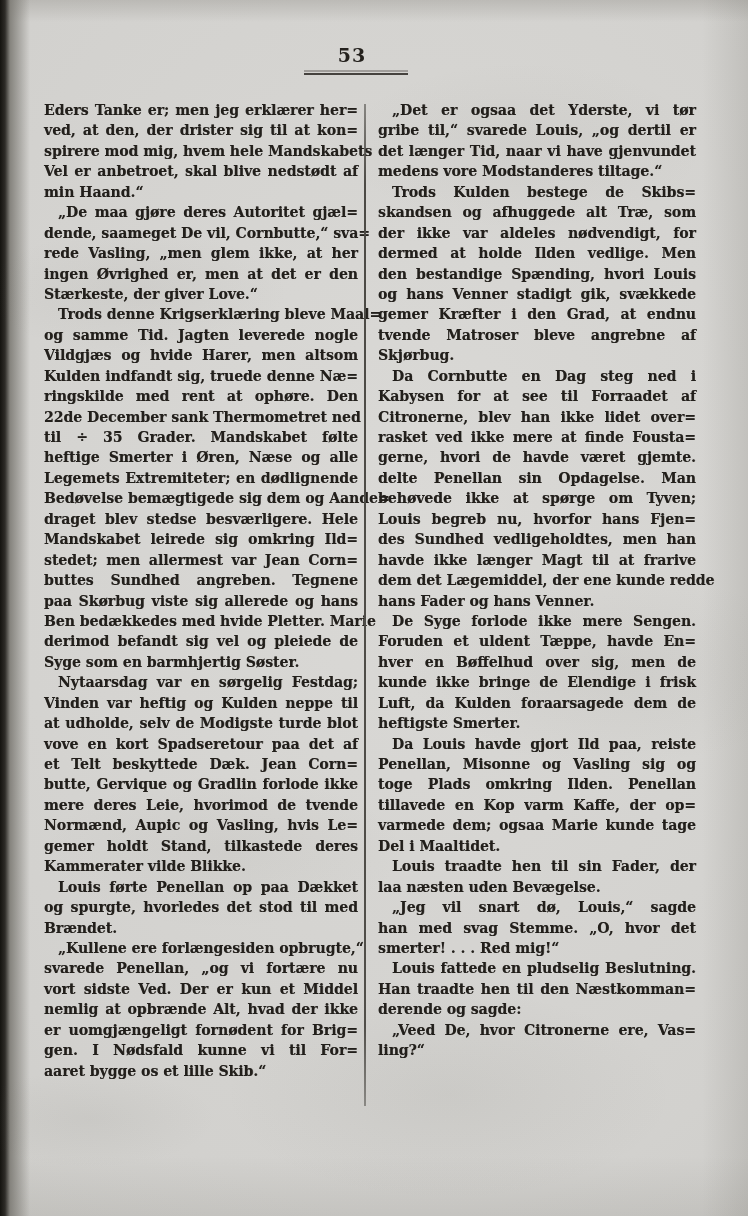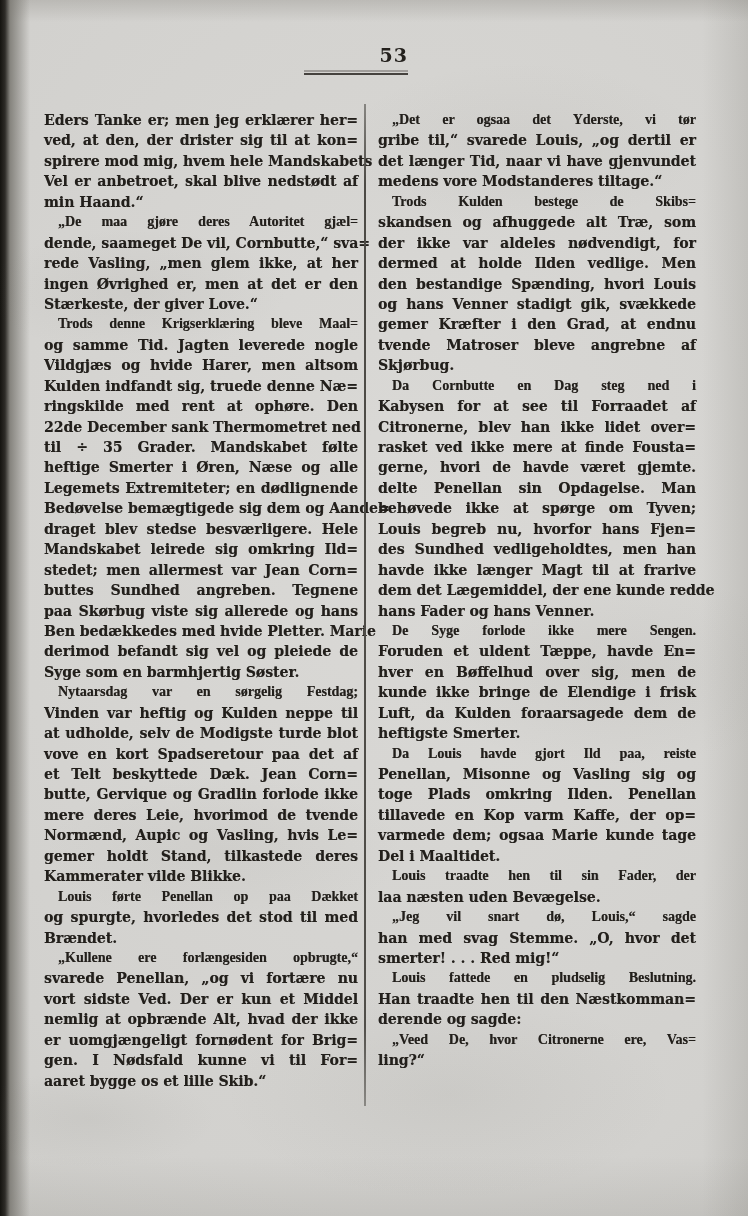--- a/index.html
+++ b/index.html
@@ -20,47 +20,47 @@
     background:
       radial-gradient(220px 90px at 18% 24%, rgba(110,108,100,.07), transparent 70%),
       radial-gradient(260px 120px at 70% 12%, rgba(110,108,100,.06), transparent 70%),
       radial-gradient(300px 140px at 82% 55%, rgba(105,104,96,.07), transparent 70%),
       radial-gradient(260px 110px at 30% 70%, rgba(105,104,96,.06), transparent 70%),
       radial-gradient(320px 150px at 60% 90%, rgba(100,100,92,.08), transparent 70%),
       radial-gradient(180px 70px at 12% 92%, rgba(100,100,92,.07), transparent 70%);
   }
   .pageno {
     position: absolute; top: 44px; left: 296px; width: 112px;
-    text-align: right; font-size: 19px; font-weight: bold;
+    text-align: center; font-size: 19px; font-weight: bold;
     letter-spacing: 1px; color: #24211d;
   }
   .header-rule {
     position: absolute; top: 73px; left: 304px; width: 104px; height: 0;
     border-bottom: 2px solid #45423e;
     box-shadow: 0 -3px 0 rgba(95,92,87,.45);
   }
   .col-divider {
     position: absolute; left: 364px; top: 104px; height: 1002px; width: 2px;
     background: linear-gradient(180deg, rgba(70,68,63,.55), #4c4a45 8%, #504e49 92%, rgba(70,68,63,.5));
   }
   .col {
-    position: absolute; top: 110px;
+    position: absolute; top: 100px;
     font-size: 14px; font-weight: bold; color: #221f1b;
     text-shadow: 0.3px 0 0 rgba(34,31,27,.55);
   }
   .col.left  { left: 44px;  width: 314px; }
   .col.right { left: 378px; width: 318px; }
   .line {
     height: 20.45px; line-height: 20.45px;
     white-space: nowrap;
     text-align: justify;
     text-align-last: justify;
   }
   .line.pend   { text-align-last: left; }
-  .line.pstart { text-indent: 14px; font-family: Liberation Serif, serif; }
+  .line.pstart { text-indent: 14px; }
 </style>
 </head>
 <body>
 
 <div>
   <div class="mottle"></div>
 
   <div class="pageno">53</div>
   <div class="header-rule"></div>
 

